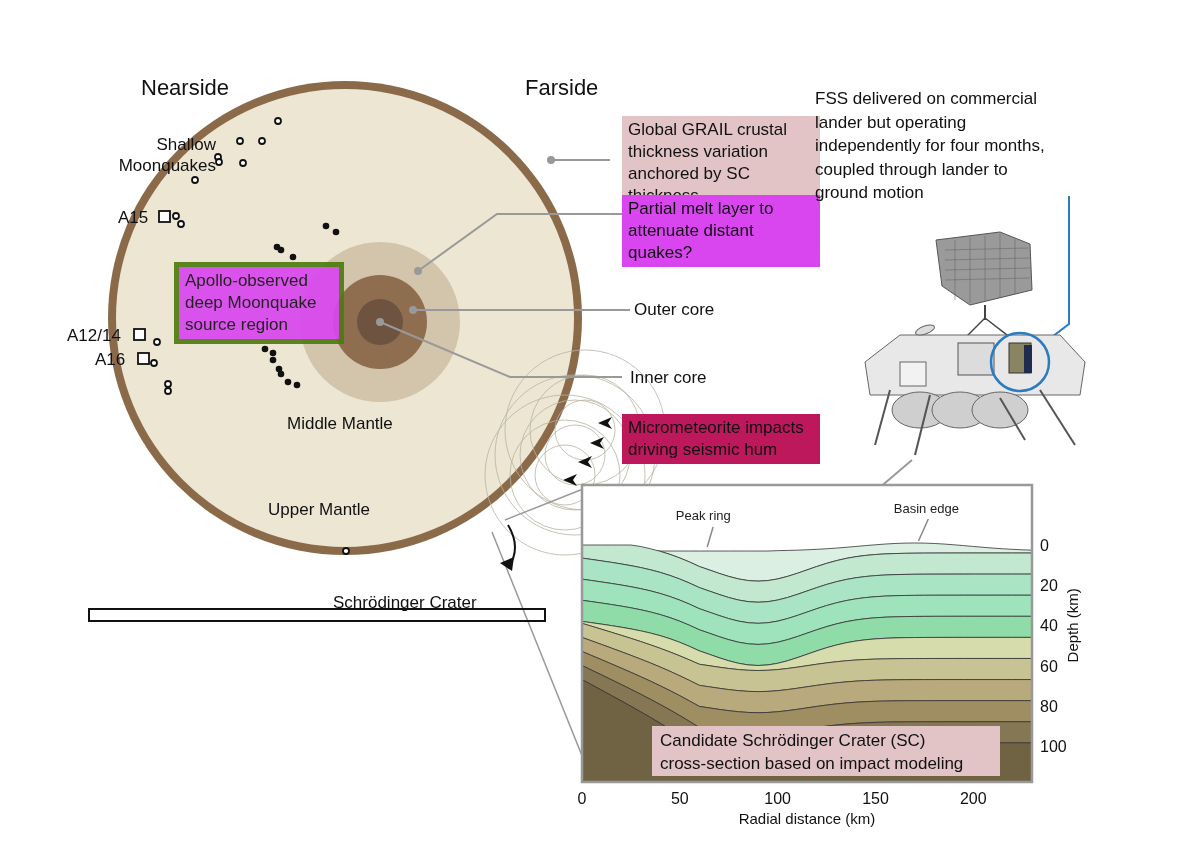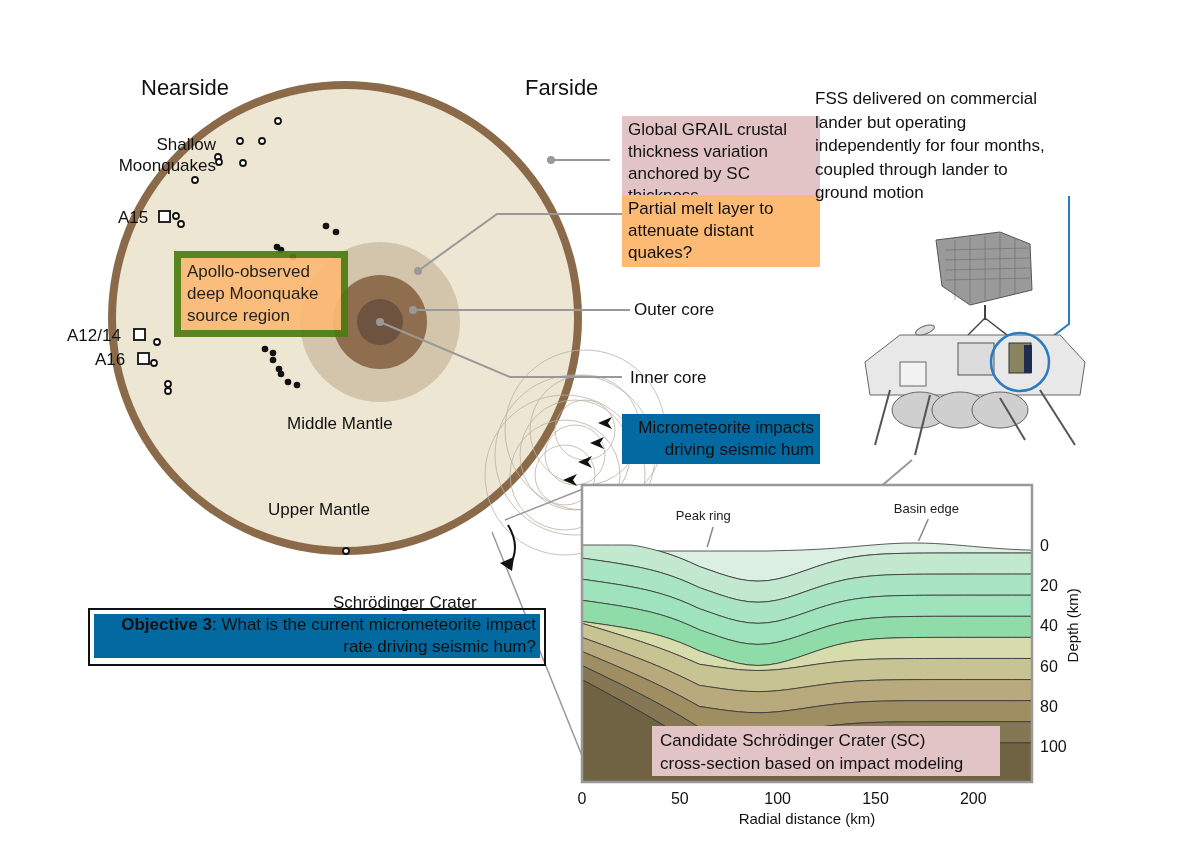--- a/index.html
+++ b/index.html
@@ -1,22 +1,22 @@
 <!DOCTYPE html>
 <html><head>
 <meta charset="utf-8">
 <style>
   html,body{margin:0;padding:0;background:#fff;}
   body{width:1200px;height:862px;position:relative;overflow:hidden;font-family:"Liberation Sans",sans-serif;color:#111;}
   .abs{position:absolute;}
   .lbl{font-size:17px;line-height:21px;}
   .box{padding:3px 6px;font-size:17px;line-height:22px;}
   .pink{background:#e3c4c6;}
-  .green{background:#fdba74;}
-  .blue{background:#0369a1;text-align:right;}
+  .green{background:#d946ef;}
+  .blue{background:#be185d;}
   svg text{font-family:"Liberation Sans",sans-serif;}
   #kq{left:88px;top:608px;width:446px;border:2px solid #111;padding:4px 4px 6px 4px;}
   #kq .title{font-weight:bold;font-size:17px;line-height:20px;padding-left:4px;}
   #kq .obj{font-size:17px;line-height:22px;padding:0 4px;}
   #kq .obj b{font-weight:bold;}
 </style>
 </head>
 <body>
 
 <svg class="abs" style="left:0;top:0" width="1200" height="862">
@@ -148,21 +148,21 @@
   </g>
 </svg>
 
 <div class="abs" style="left:141px;top:75px;font-size:22px;">Nearside</div>
 <div class="abs" style="left:525px;top:75px;font-size:22px;">Farside</div>
 <div class="abs lbl" style="left:86px;top:134px;text-align:right;white-space:pre-line;width:130px;">Shallow
 Moonquakes</div>
 <div class="abs lbl" style="left:118px;top:207px;">A15</div>
 <div class="abs lbl" style="left:67px;top:325px;">A12/14</div>
 <div class="abs lbl" style="left:95px;top:349px;">A16</div>
-<div class="abs box green" style="left:174px;top:251px;width:148px;border:7px solid #4d7c0f;opacity:0.92;">Apollo-observed deep Moonquake source region</div>
+<div class="abs box green" style="left:174px;top:262px;width:148px;border:5px solid #4d7c0f;opacity:0.92;">Apollo-observed deep Moonquake source region</div>
 <div class="abs lbl" style="left:287px;top:413px;">Middle Mantle</div>
 <div class="abs lbl" style="left:268px;top:499px;text-align:center;">Upper Mantle</div>
 <div class="abs lbl" style="left:333px;top:568px;margin-top:24px;">Schrödinger Crater</div>
 <div class="abs lbl" style="left:634px;top:299px;">Outer core</div>
 <div class="abs lbl" style="left:630px;top:367px;">Inner core</div>
 
 <div class="abs box pink" style="left:622px;top:116px;width:186px;">Global GRAIL crustal thickness variation anchored by SC thickness</div>
 <div class="abs box green" style="left:622px;top:195px;width:186px;">Partial melt layer to attenuate distant quakes?</div>
 <div class="abs box blue" style="left:622px;top:414px;width:186px;">Micrometeorite impacts driving seismic hum</div>
 <div class="abs lbl" style="left:815px;top:79px;width:230px;line-height:23.5px;margin-top:8px;">FSS delivered on commercial lander but operating independently for four months, coupled through lander to ground motion</div>
@@ -199,14 +199,13 @@
     <text x="356.34782608695656" y="33" font-size="13" text-anchor="middle" fill="#222">Basin edge</text>
     <line x1="358.30434782608694" y1="39" x2="348.5217391304348" y2="60.983050847457626" stroke="#888" stroke-width="1.5"></line>
     <g>
       <rect x="82" y="246" width="348" height="50" fill="#e3c4c6"></rect>
       <text x="90" y="266" font-size="17" fill="#111">Candidate Schrödinger Crater (SC)</text>
       <text x="90" y="289" font-size="17" fill="#111">cross-section based on impact modeling</text>
     </g>
   </svg>
 
 <div class="abs" id="kq">
-  <div class="obj blue"><b>Objective 3</b><span>: What is the current micrometeorite impact rate driving seismic hum?</span></div>
 </div>
 
 </body></html>

